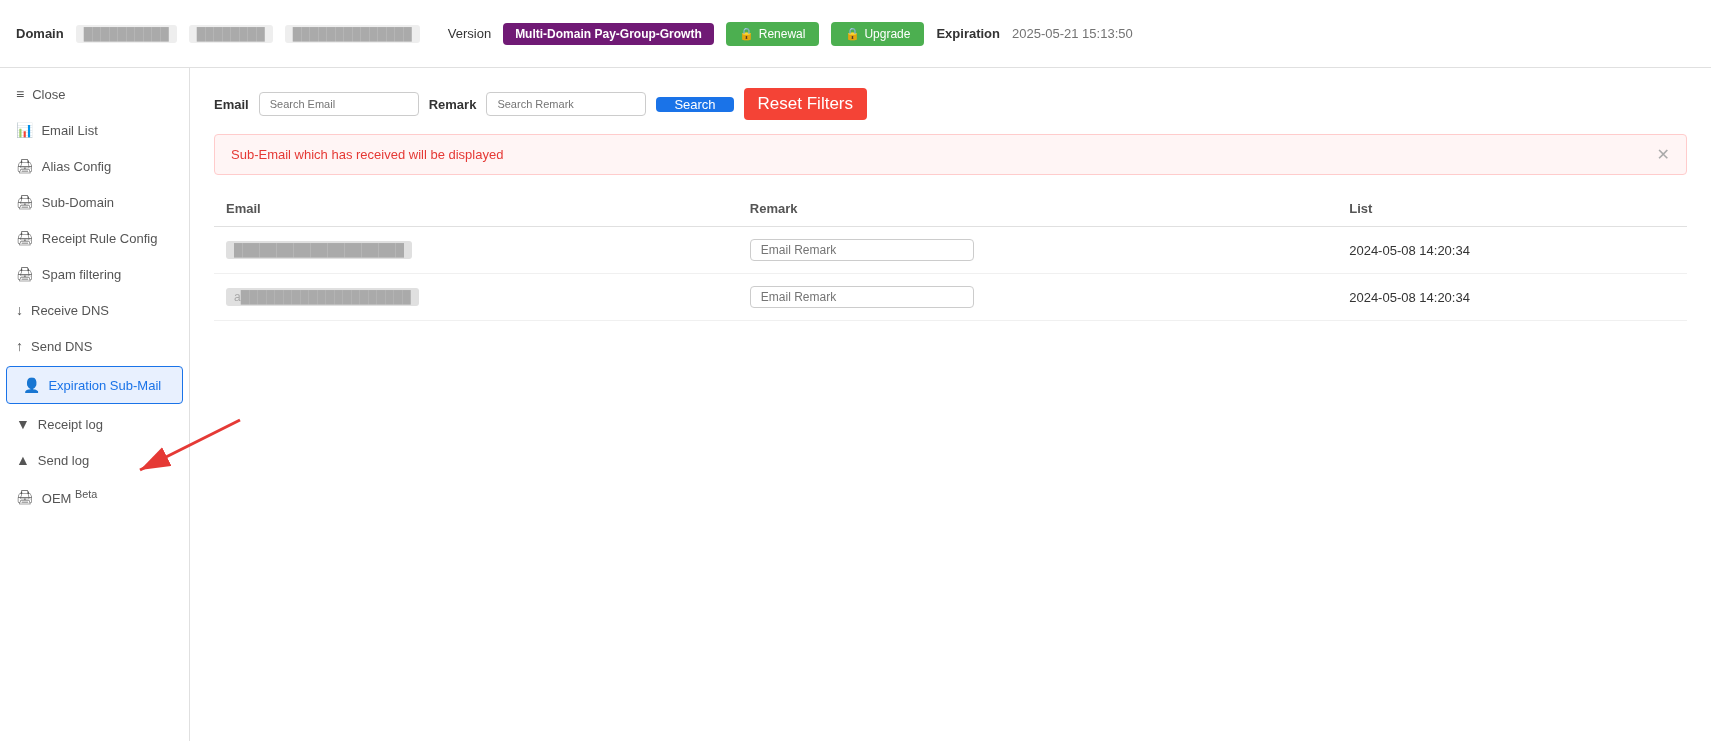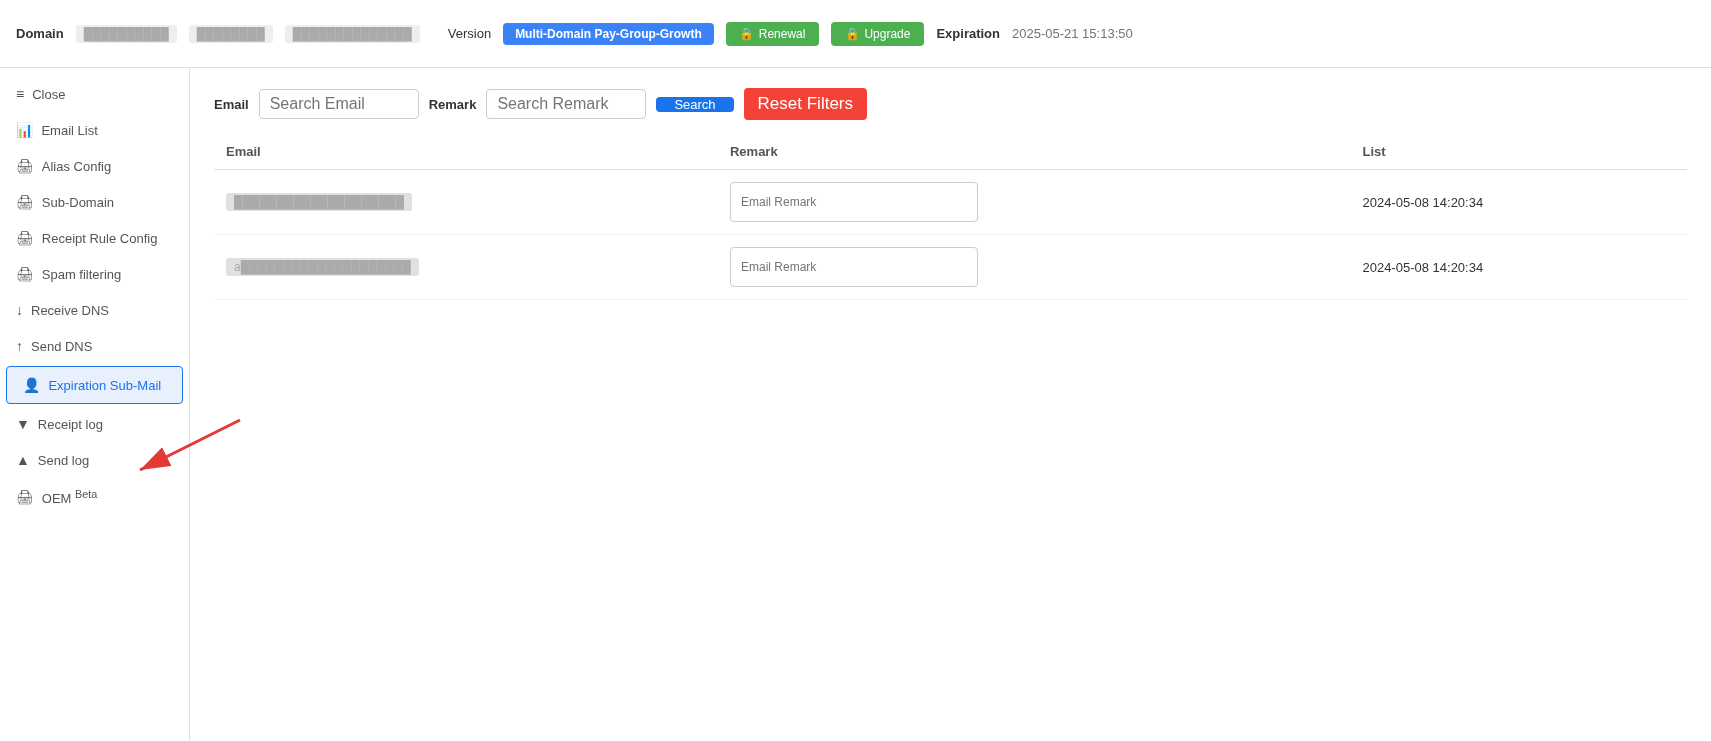--- a/index.html
+++ b/index.html
@@ -12,21 +12,21 @@
       background: #fff;
       border-bottom: 1px solid #e0e0e0;
       padding: 8px 16px;
       height: 68px;
       gap: 12px;
     }
     .top-header .domain-label { font-weight: bold; color: #333; }
     .top-header .domain-value { color: #aaa; background: #eee; border-radius: 3px; padding: 2px 8px; font-size: 12px; }
     .top-header .version-label { font-weight: normal; margin-left: 16px; }
     .version-badge {
-      background: #3b82f6;
+      background: #701a75;
       color: #fff;
       padding: 4px 12px;
       border-radius: 4px;
       font-size: 12px;
       font-weight: bold;
     }
     .renewal-btn {
       background: #4caf50;
       color: #fff;
       border: none;
@@ -101,21 +101,21 @@
       display: flex;
       align-items: center;
       gap: 10px;
       margin-bottom: 14px;
     }
     .filter-label { font-weight: 600; color: #333; font-size: 13px; }
     .filter-input {
       border: 1px solid #ccc;
       border-radius: 4px;
       padding: 5px 10px;
-      font-size: 16px;
+      font-size: 11px;
       color: #999;
       width: 160px;
       outline: none;
     }
     .search-btn {
       background: #1a73e8;
       color: #fff;
       border: none;
       padding: 0 18px;
       border-radius: 4px;
@@ -171,22 +171,22 @@
       background: #e0e0e0;
       color: #aaa;
       border-radius: 3px;
       padding: 2px 8px;
       display: inline-block;
       font-size: 12px;
     }
     .remark-input {
       border: 1px solid #ccc;
       border-radius: 4px;
-      padding: 12px 10px;
-      width: 248px;
+      padding: 3px 10px;
+      width: 224px;
       font-size: 12px;
       color: #aaa;
       outline: none;
     }
 
     
     .arrow-overlay {
       position: fixed;
       left: 195px;
       top: 360px;
@@ -295,20 +295,24 @@
 
     <div class="filter-bar">
       <span class="filter-label">Email</span>
       <input class="filter-input" type="text" placeholder="Search Email" style="">
       <span class="filter-label">Remark</span>
       <input class="filter-input" type="text" placeholder="Search Remark" style="">
       <button class="search-btn">Search</button>
       <button class="reset-btn">Reset Filters</button>
     </div>
 
+    <div class="alert-bar">
+      <span>Sub-Email which has received will be displayed</span>
+      <span class="alert-close">✕</span>
+    </div>
 
     <table class="data-table">
       <thead>
         <tr>
           <th>Email</th>
           <th>Remark</th>
           <th>List</th>
         </tr>
       </thead>
       <tbody>

